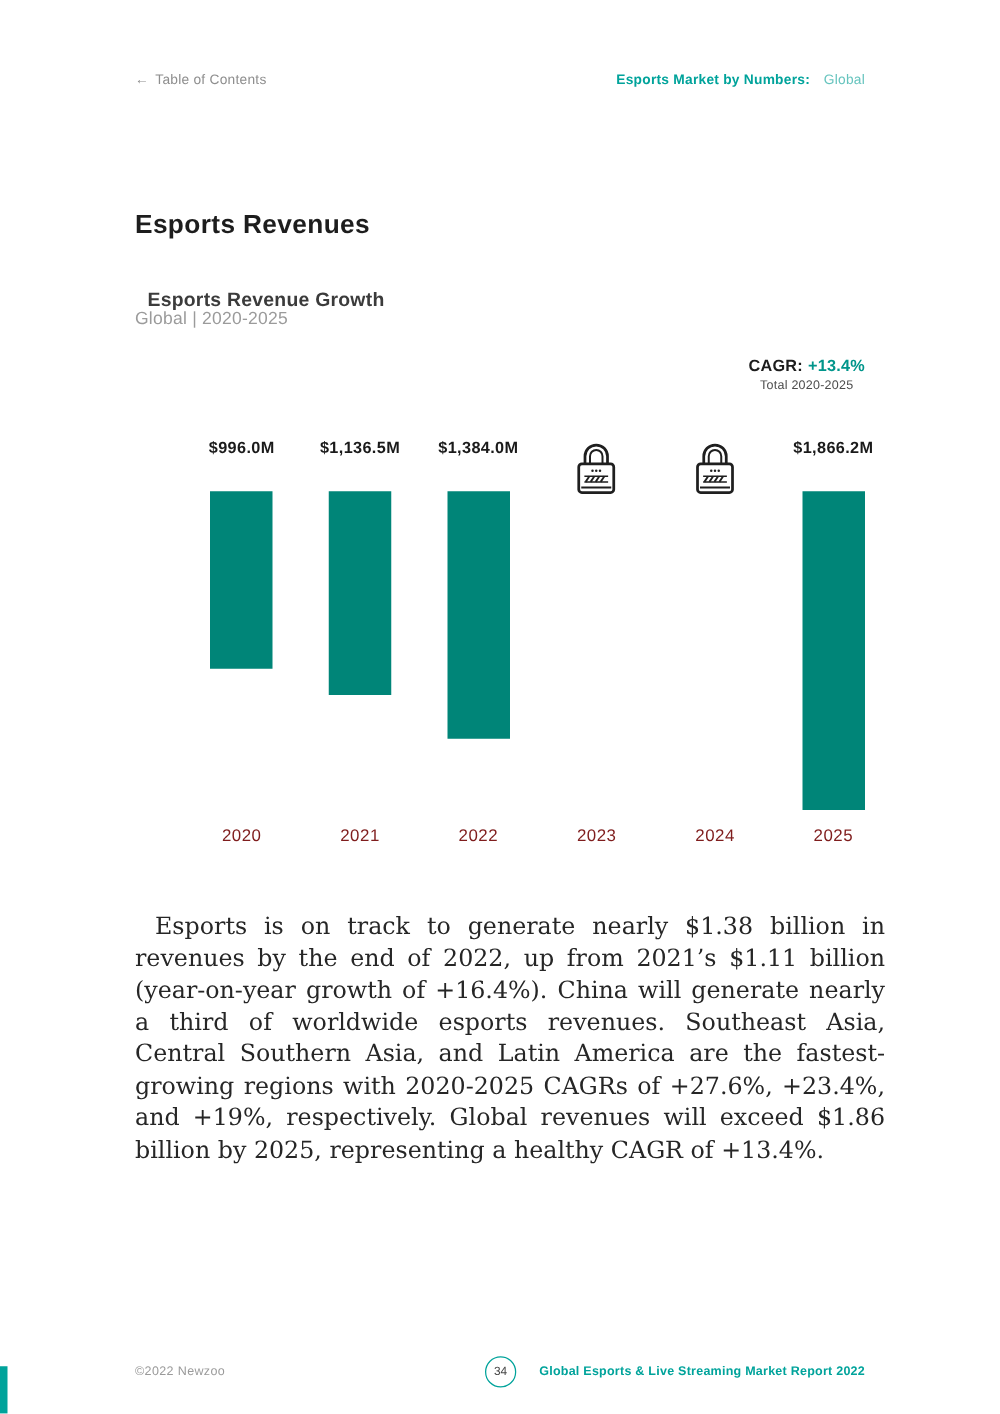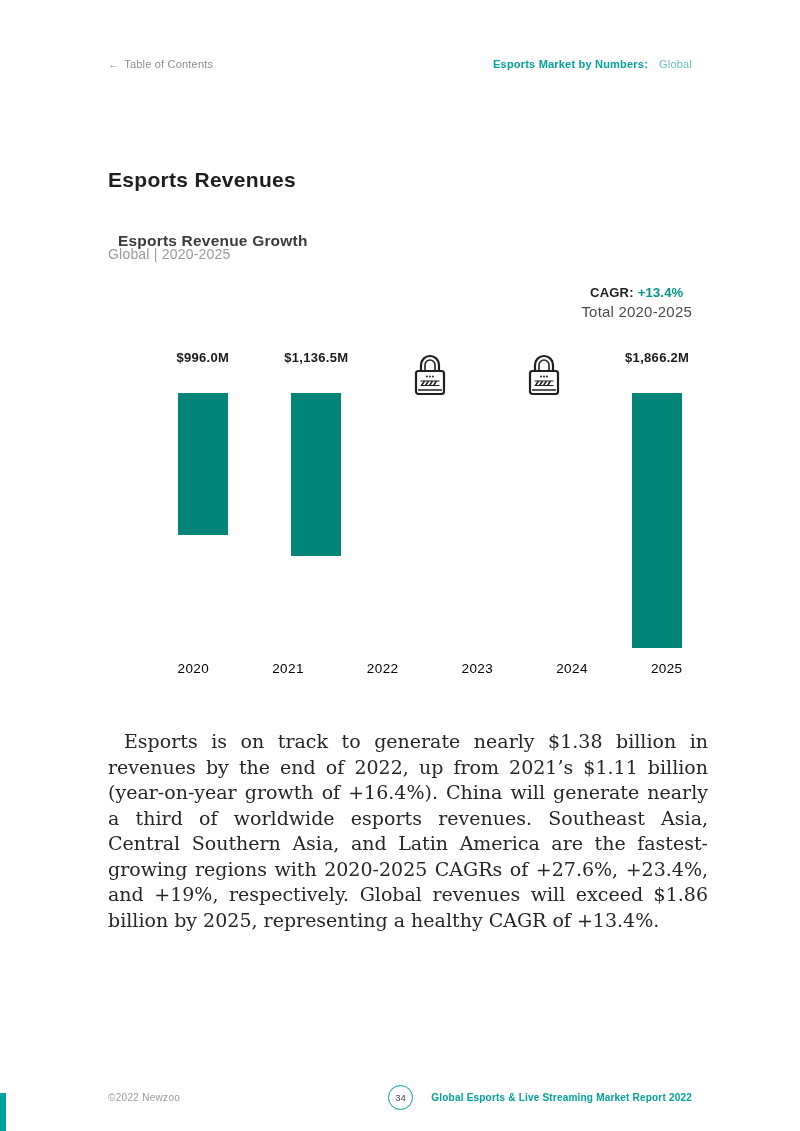--- a/index.html
+++ b/index.html
@@ -14,29 +14,29 @@
   .section-label{font-weight:700;color:var(--accent);letter-spacing:.2px;}
   .section-label .sec-value{font-weight:400;color:var(--accent-light);margin-left:11px;}
   
   .page-title{position:absolute;top:168px;left:108px;font-size:21px;font-weight:700;letter-spacing:.3px;color:#1d1d1d;}
   .chart-title{position:absolute;top:222px;left:108px;font-size:15.5px;font-weight:700;letter-spacing:.2px;color:#3b3b3b;}
   .chart-scope{position:absolute;top:246px;left:108px;font-size:14px;color:#9b9b9b;letter-spacing:.2px;}
   
   .cagr{position:absolute;top:285px;right:108px;text-align:right;}
   .cagr-line1{font-size:13px;font-weight:700;color:#1d1d1d;letter-spacing:.2px;text-align:center;}
   .cagr-line1 .cagr-value{color:var(--cagr);margin-left:4px;}
-  .cagr-line2{font-size:15px;color:#4c4c4c;margin-top:3px;letter-spacing:.2px;text-align:center;}
+  .cagr-line2{font-size:10px;color:#4c4c4c;margin-top:3px;letter-spacing:.2px;text-align:center;}
   
   .chart-bars{position:absolute;left:146px;top:350px;width:568px;height:298px;display:flex;}
   .chart-bars .col{flex:1;display:flex;flex-direction:column;justify-content:flex-start;align-items:center;gap:19px;}
   .bar-label{font-size:13px;font-weight:600;color:#1a1a1a;letter-spacing:.3px;margin-bottom:9px;white-space:nowrap;}
   .bar{width:50px;background:var(--bar);}
   .lock{width:46px;height:46px;display:block;}
   .chart-years{position:absolute;left:146px;top:661px;width:568px;display:flex;}
-  .chart-years .year{flex:1;text-align:center;font-size:13.5px;color:#000000;letter-spacing:.4px;}
+  .chart-years .year{flex:1;text-align:center;font-size:13.5px;color:#7f1d1d;letter-spacing:.4px;}
   
   .body-text{position:absolute;top:729px;left:108px;width:600px;margin:0;
     font-family:"DejaVu Serif","Liberation Serif",serif;font-size:19px;line-height:25.5px;
     color:#262626;text-align:justify;text-indent:16px;}
   
   .footer-copyright{position:absolute;left:108px;top:1092px;font-size:10px;color:#9a9a9a;letter-spacing:.3px;}
   .page-badge{position:absolute;left:388px;top:1085px;width:23px;height:23px;border:1.5px solid var(--accent);
     border-radius:50%;display:flex;align-items:center;justify-content:center;font-size:9.5px;color:#4a4a4a;}
   .footer-report{position:absolute;right:108px;top:1092px;font-size:10px;font-weight:700;color:var(--accent);letter-spacing:.2px;}
   .edge-accent{position:absolute;left:0;bottom:0;width:6px;height:38px;background:var(--accent);}
@@ -61,20 +61,24 @@
   </div>
 
   <div class="chart-bars">
       <div class="col">
         <div class="bar-label">$996.0M</div>
         <div class="bar" style="height: 142px; background: rgb(0, 133, 120);"></div>
       </div>
       <div class="col">
         <div class="bar-label">$1,136.5M</div>
         <div class="bar" style="height: 163px; background: rgb(0, 133, 120);"></div>
+      </div>
+      <div class="col">
+        <div class="bar-label">$1,384.0M</div>
+        <div class="bar" style="height: 198px; background: rgb(0, 133, 120);"></div>
       </div>
       <div class="col">
   <svg class="lock" viewBox="0 0 44 46" fill="none" xmlns="http://www.w3.org/2000/svg">
     <path d="M13 21 v-6 a9 9 0 0 1 18 0 v6" stroke="#1f1f1f" stroke-width="2.2" fill="none"></path>
     <path d="M17 21 v-6 a5 5 0 0 1 10 0 v6" stroke="#1f1f1f" stroke-width="1.6" fill="none"></path>
     <rect x="8" y="21" width="28" height="23" rx="2.5" stroke="#1f1f1f" stroke-width="2.2" fill="#ffffff"></rect>
     <circle cx="19" cy="26.5" r="1" fill="#1f1f1f"></circle>
     <circle cx="22" cy="26.5" r="1" fill="#1f1f1f"></circle>
     <circle cx="25" cy="26.5" r="1" fill="#1f1f1f"></circle>
     <path d="M13.5 35.5 l3 -4.5 M17.5 35.5 l3 -4.5 M21.5 35.5 l3 -4.5 M25.5 35.5 l3 -4.5" stroke="#1f1f1f" stroke-width="1.5"></path>

